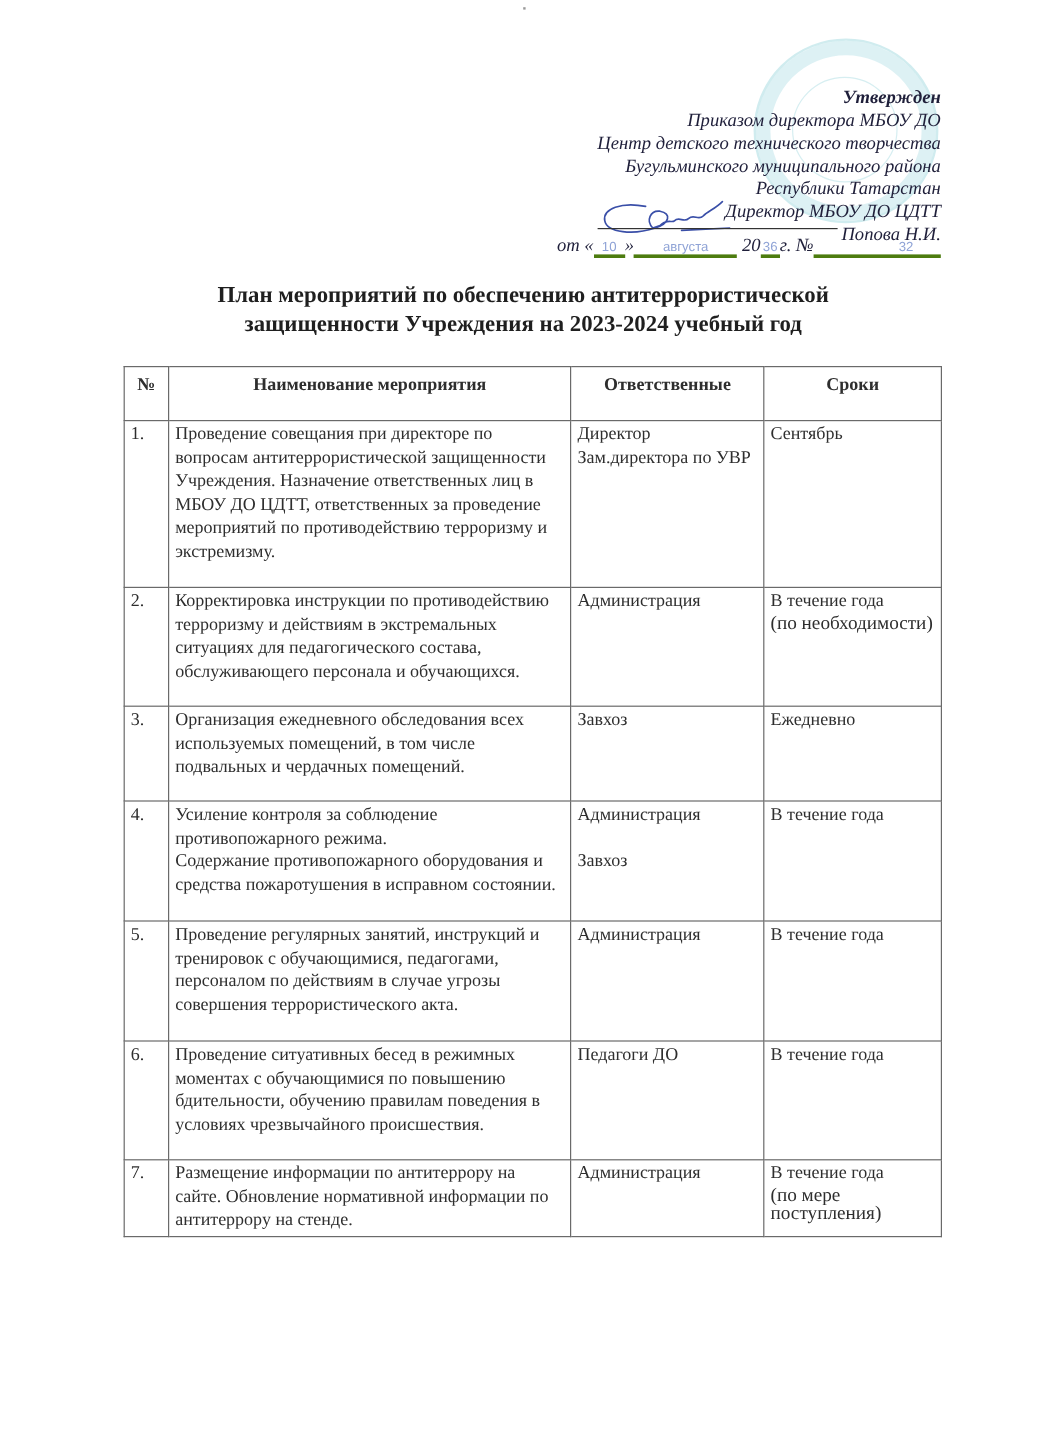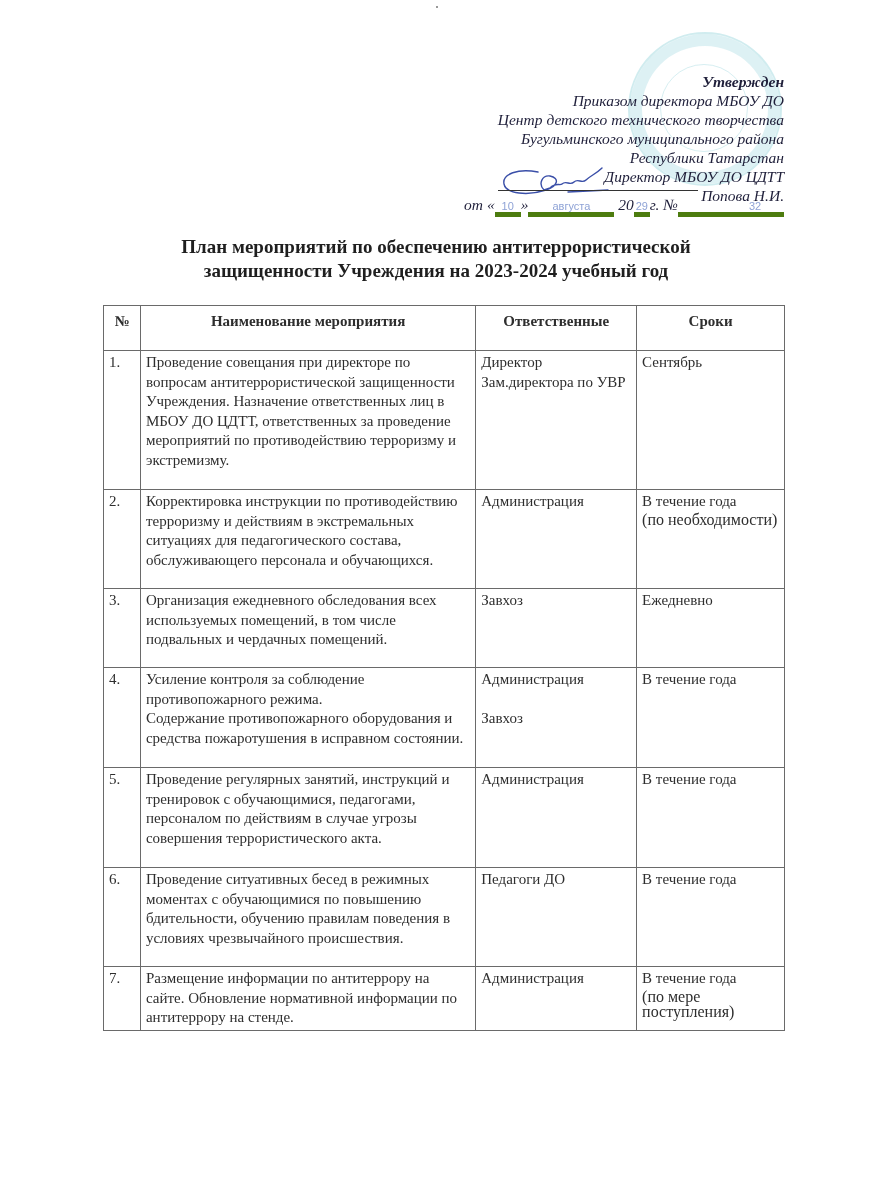--- a/index.html
+++ b/index.html
@@ -27,21 +27,21 @@
     position: absolute; left: 498px; top: 190px; width: 200px; border-bottom: 1px solid #333;
   }
   .signature {
     position: absolute; left: 498px; top: 160px; width: 130px; height: 42px;
   }
   .date-line {
     position: absolute; right: 88px; top: 196px; font-style: italic; font-size: 15.5px; color: #1f1f3a;
     white-space: nowrap;
   }
   .date-line .blank {
-    display: inline-block; border-bottom: 5px solid #4d7c0f; color: #8fa3d6; font-family: "Liberation Sans", sans-serif;
+    display: inline-block; border-bottom: 3px solid #4d7c0f; color: #8fa3d6; font-family: "Liberation Sans", sans-serif;
     font-size: 11px; font-style: normal; text-align: center;
   }
   .b-day { width: 26px; }
   .b-month { width: 86px; }
   .b-year { width: 16px; }
   .b-num { width: 58px; padding-left: 48px; }
   .doc-title {
     position: absolute; left: 0; width: 872px; top: 235px; text-align: center;
     font-weight: bold; font-size: 19px; line-height: 24px; color: #1f1f1f;
   }
@@ -90,21 +90,21 @@
   <div class="line">Попова Н.И.</div>
 </div>
 
 <svg class="signature" viewBox="0 0 130 42">
   <path d="M40 12 C 20 8, 4 14, 6 24 C 8 34, 30 36, 48 30 C 60 26, 62 18, 52 16 C 44 15, 40 24, 46 30 L 52 28 C 58 22, 62 26, 64 24 C 68 20, 72 26, 76 22 C 80 18, 84 24, 88 20 C 92 16, 98 14, 104 8 M 70 32 L 110 30" fill="none" stroke="#3a4fa8" stroke-width="1.4" stroke-linecap="round"></path>
 </svg>
 <div class="sig-line"></div>
 
 <div class="date-line">
   <span>от «</span><span class="blank b-day">10</span><span>»</span><span class="blank b-month">августа</span>
-  <span>20</span><span class="blank b-year">29</span><span>г.  №</span><span class="blank b-num">32</span>
+  <span>20</span><span class="blank b-year">36</span><span>г.  №</span><span class="blank b-num">32</span>
 </div>
 
 <div class="doc-title">
   <div>План мероприятий по обеспечению антитеррористической</div>
   <div>защищенности Учреждения на 2023-2024 учебный год</div>
 </div>
 
 <table class="plan">
   <colgroup>
     <col class="c-num">

